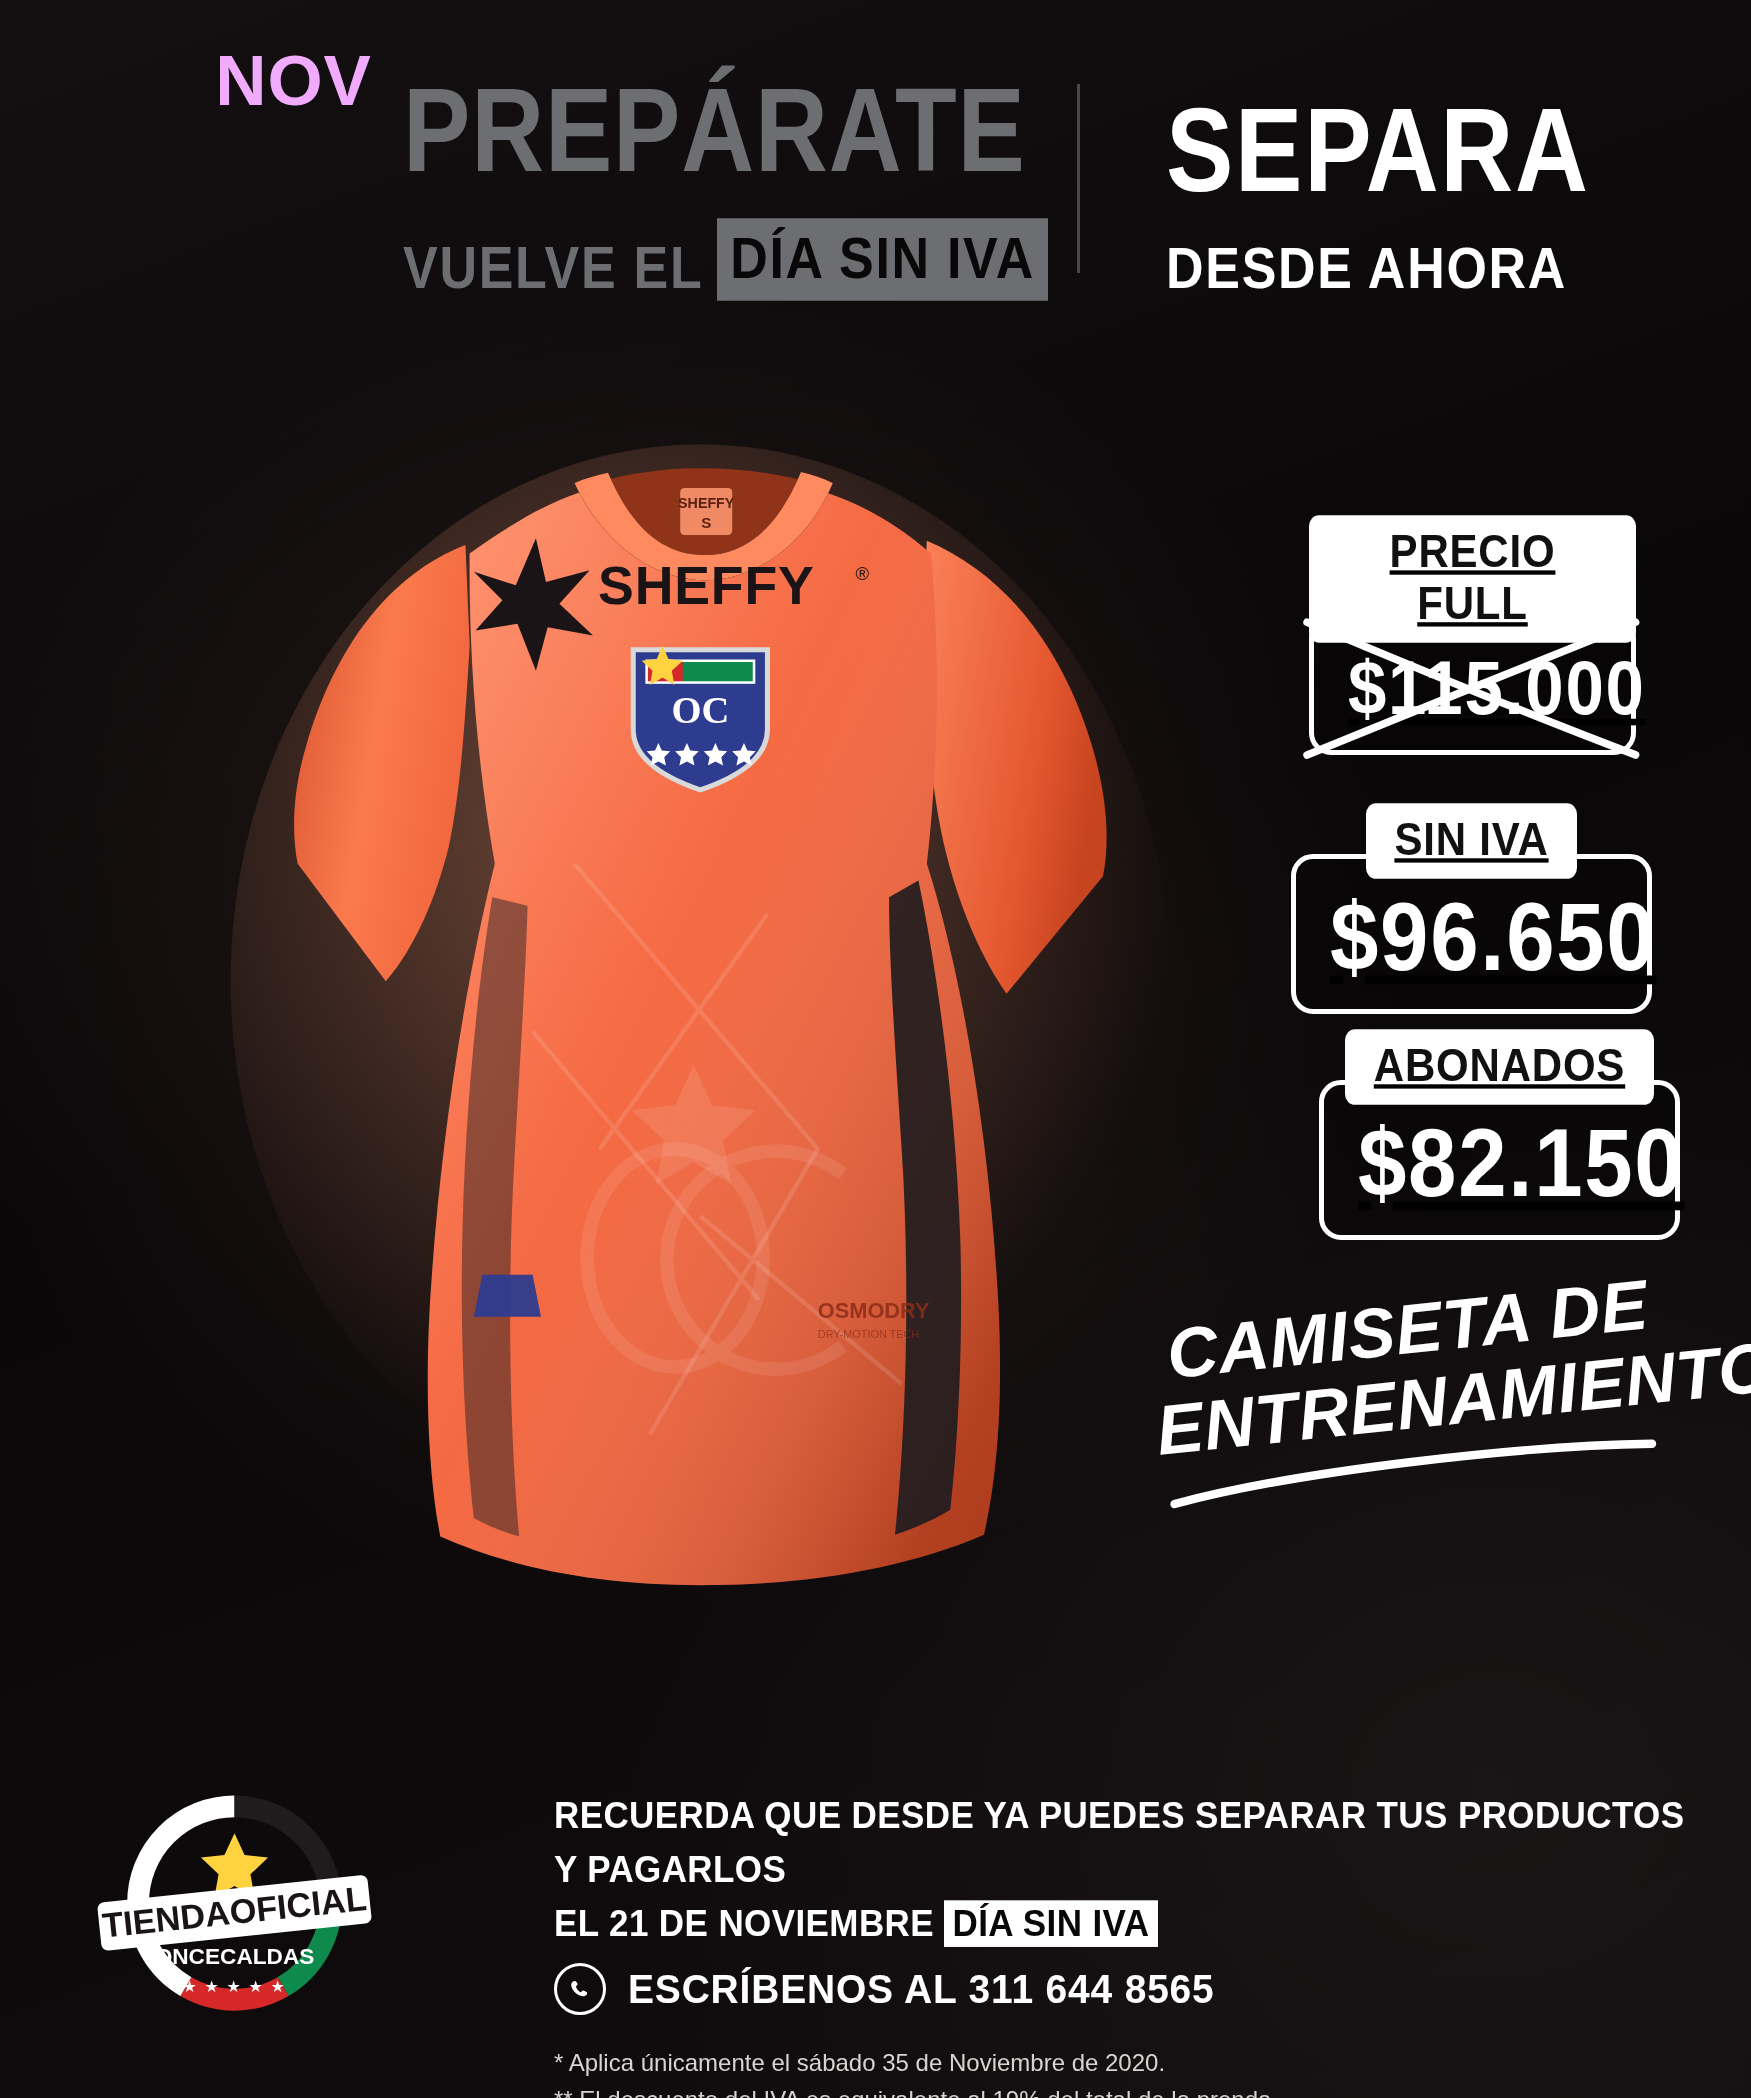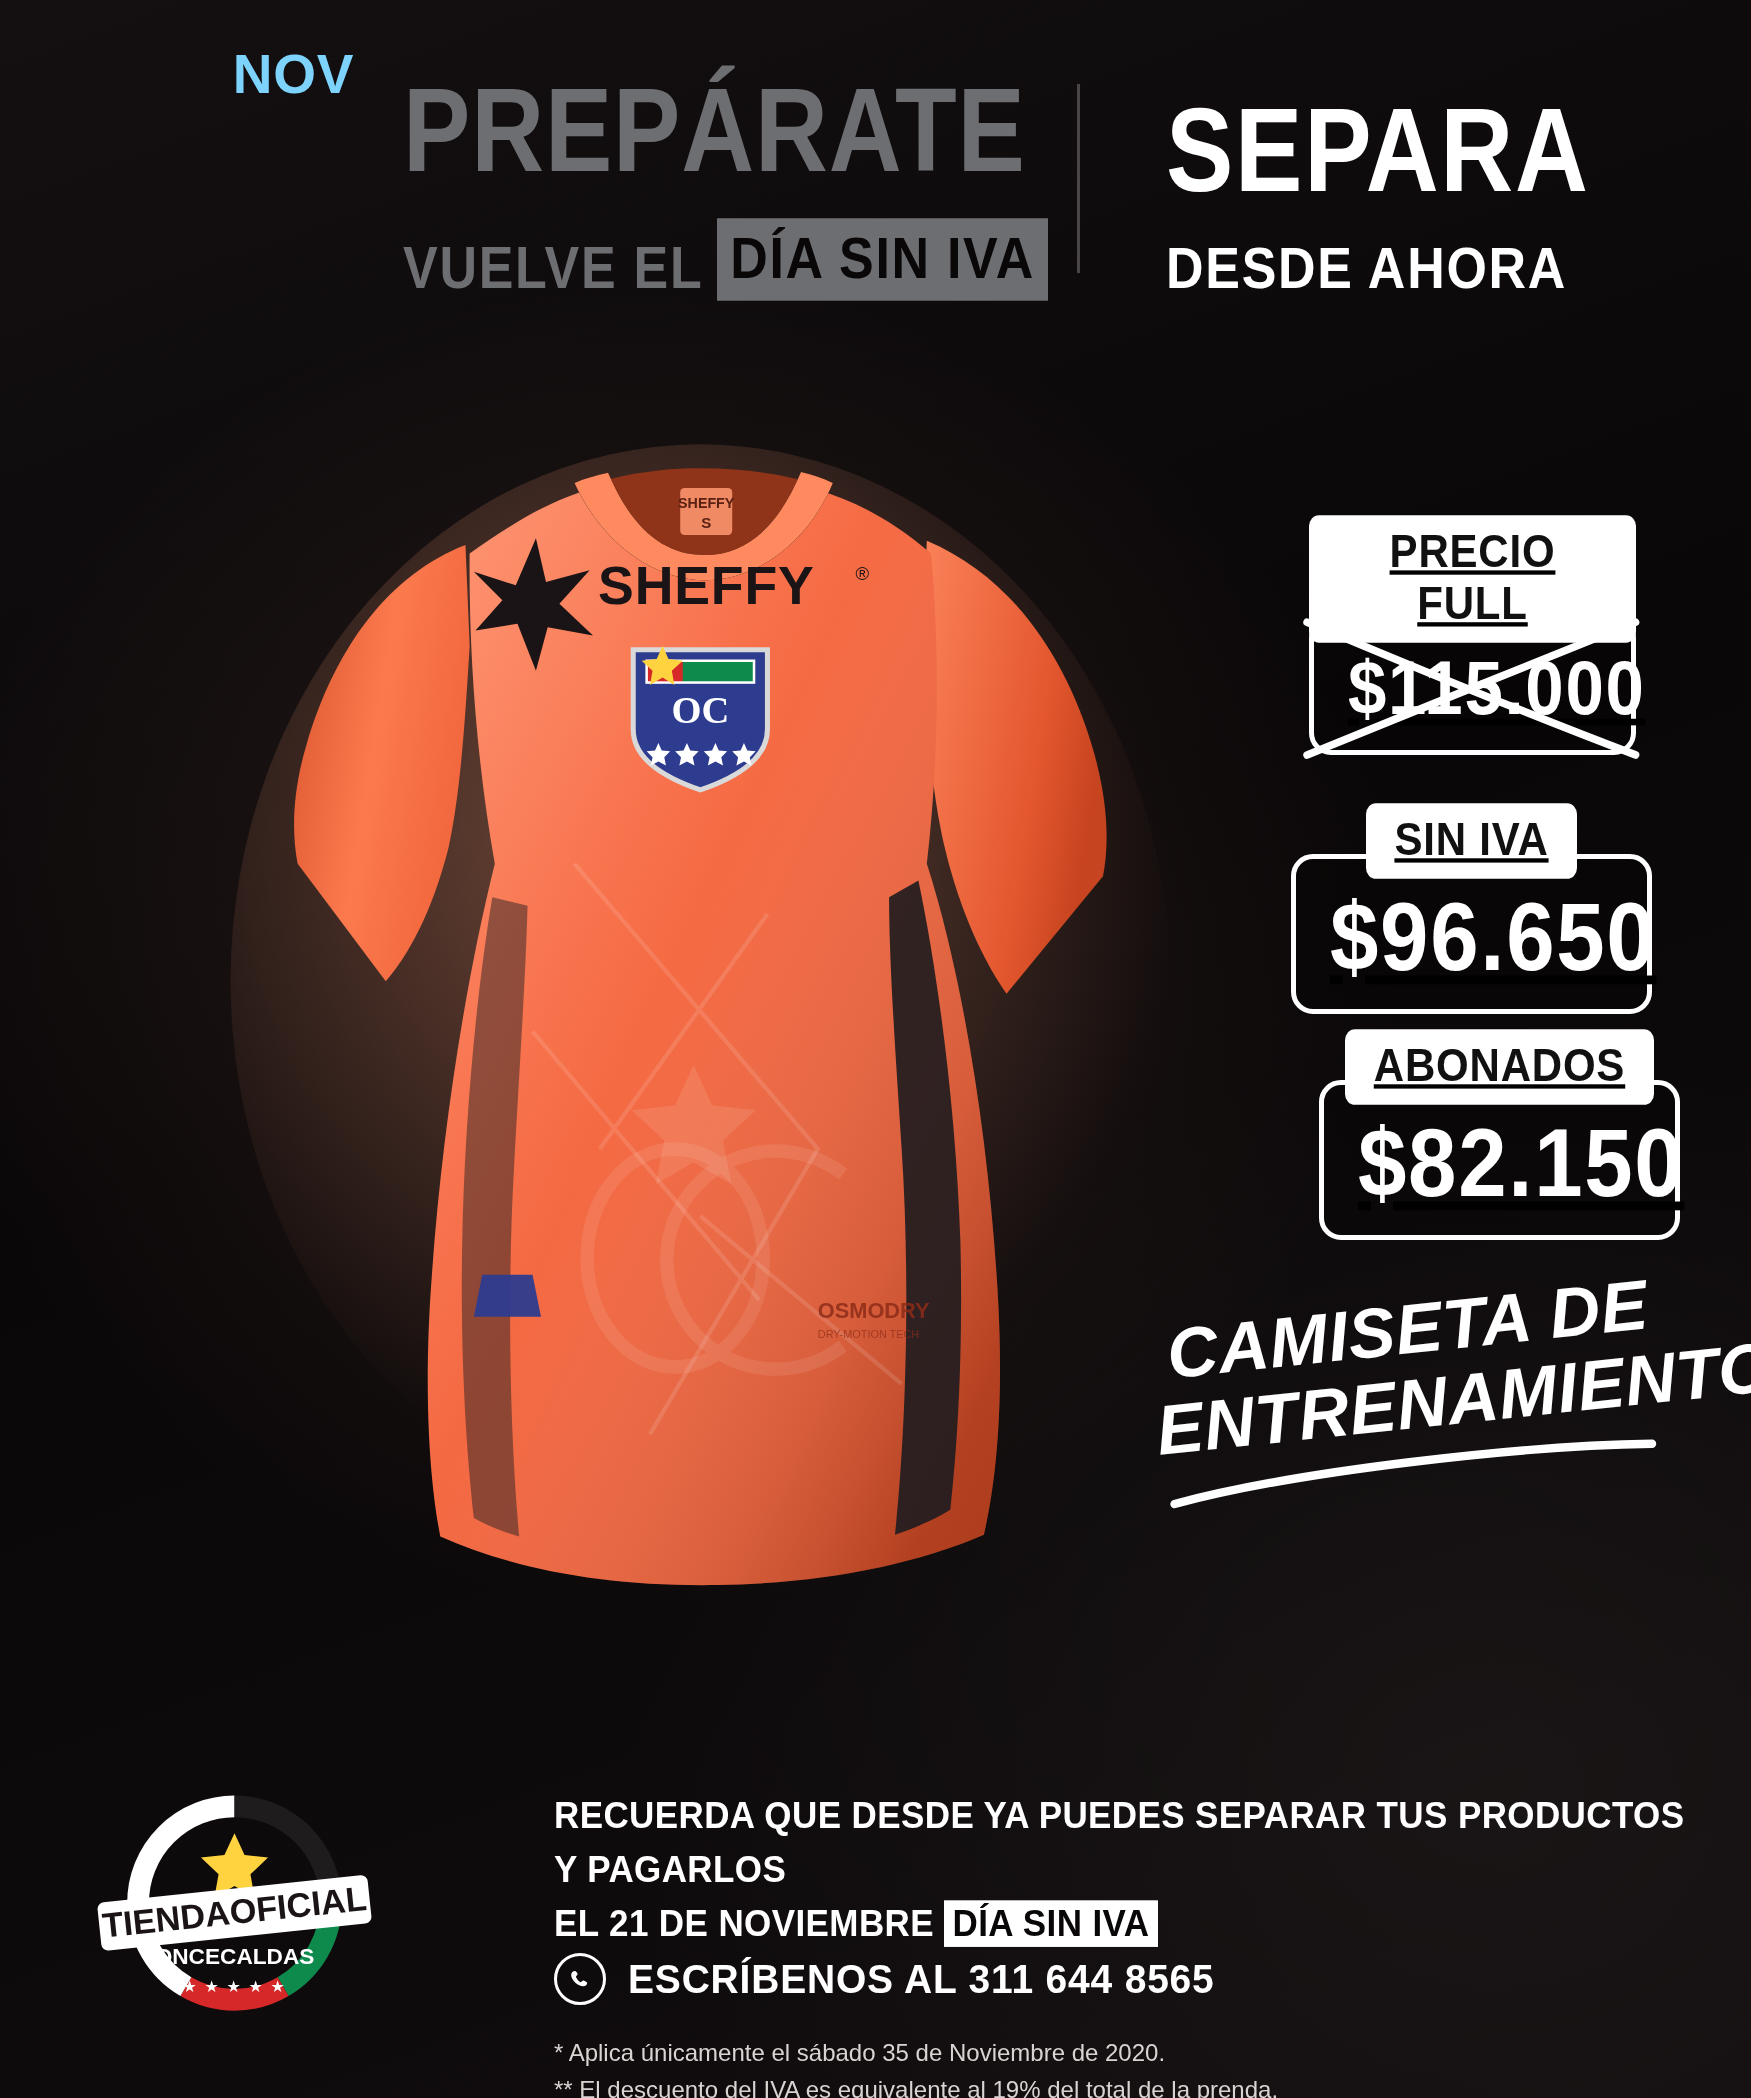--- a/index.html
+++ b/index.html
@@ -43,24 +43,24 @@
   }
   .date-day {
     font-size: 172px;
     font-weight: bold;
     letter-spacing: -3.4px;
     font-family: "Liberation Sans", sans-serif;
     color: #2a2627;
     display: block;
   }
   .date-month {
-    font-size: 55px;
+    font-size: 71px;
     font-weight: bold;
     letter-spacing: 0.8px;
-    color: #7dd3fc;
+    color: #f0abfc;
     display: block;
     margin-top: -6.7px;
   }
   .headline-left {
     position: absolute;
     left: 403px; top: 29px;
     width: 638px;
   }
   .preparate {
     font-size: 101px;
@@ -226,21 +226,21 @@
     transform-origin: left top;
   }
   .footer-main .hl {
     background: #ffffff;
     color: #0a0708;
     padding: 1.7px 8.4px 3.4px 8.4px;
   }
   .wa-row {
     display: flex;
     align-items: center;
-    margin-top: 12px;
+    margin-top: 22px;
   }
   .wa-icon {
     width: 52px; height: 52px;
     border: 3.4px solid #ffffff;
     border-radius: 50%;
     display: flex; align-items: center; justify-content: center;
     margin-right: 22px;
     flex: 0 0 auto;
   }
   .wa-text {

